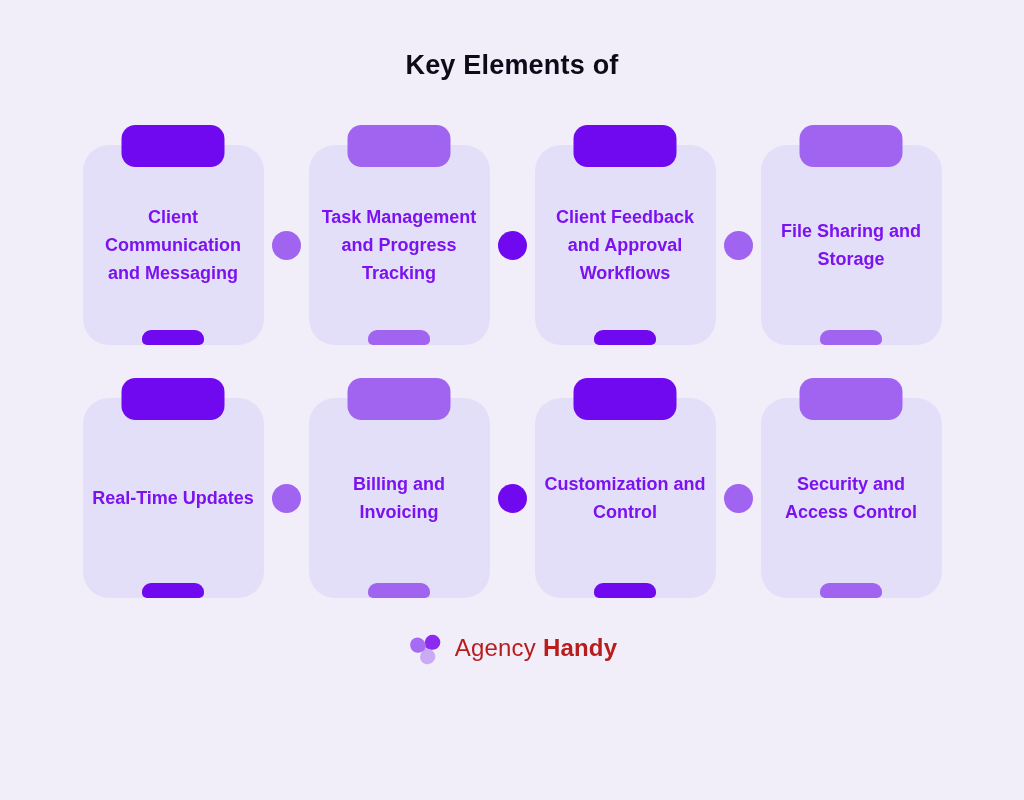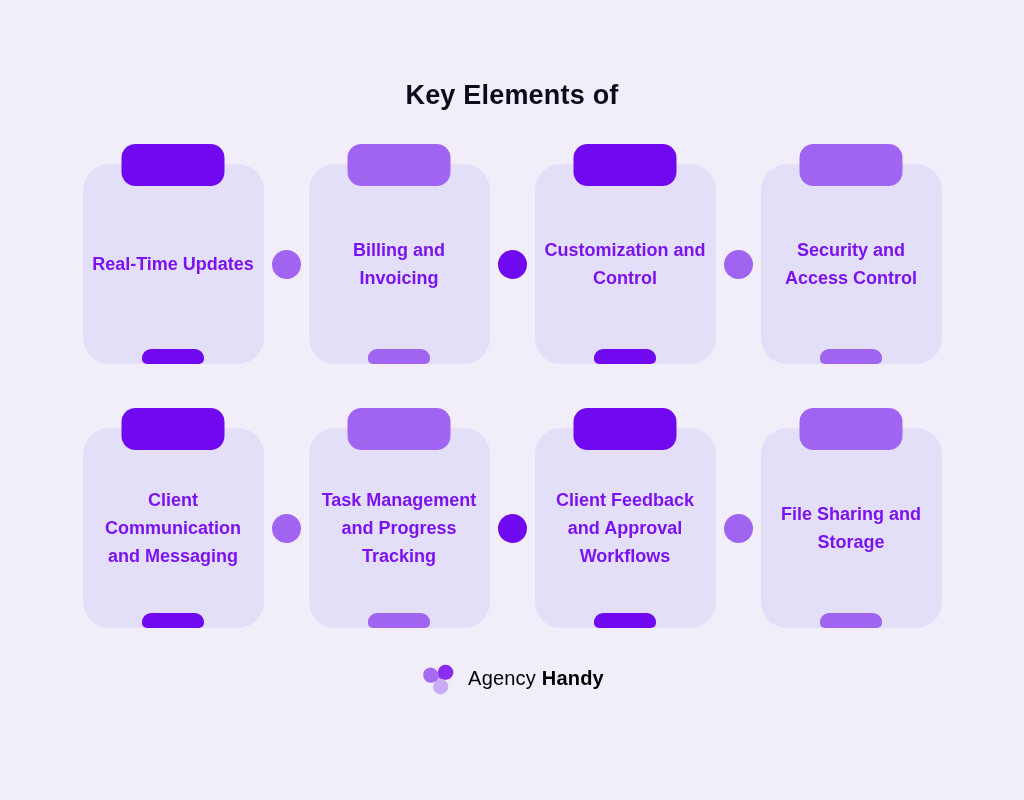--- a/index.html
+++ b/index.html
@@ -1,21 +1,21 @@
 <!DOCTYPE html>
 <html><head>
 <meta charset="utf-8">
 <style>
   html,body{margin:0;padding:0;}
   body{background:#F1EEFA;font-family:"Liberation Sans",sans-serif;}
   .canvas{
     position:relative;width:1024px;height:800px;background:#F1EEFA;
     overflow:hidden;margin:0 auto;
   }
-  .title-block{text-align:center;padding-top:80px;}
+  .title-block{text-align:center;padding-top:50px;}
   .title-line1{font-size:27px;font-weight:700;color:#0F0A1A;letter-spacing:.2px;}
   .title-line2{font-size:35px;font-weight:700;color:#6217D0;margin-top:10px;letter-spacing:.2px;}
 
   .row{display:flex;justify-content:center;align-items:flex-start;}
   .row-1{margin-top:44px;}
   .row-2{margin-top:33px;}
 
   .cardwrap{position:relative;width:181px;height:220px;flex:0 0 auto;}
   .card{
     position:absolute;top:20px;left:0;width:181px;height:200px;
@@ -34,31 +34,65 @@
 
   .dot{
     width:29px;height:29px;border-radius:50%;
     flex:0 0 auto;margin:106px 8px 0 8px;
   }
 
   .footer{
     margin-top:31px;display:flex;align-items:center;justify-content:center;gap:10px;
   }
   .logo-icon{width:38px;height:38px;display:block;}
-  .brand{font-size:20px;color:#000000;letter-spacing:.2px;}
+  .brand{font-size:24px;color:#b91c1c;letter-spacing:.2px;}
   .brand .reg{font-weight:400;}
   .brand .bold{font-weight:700;}
 </style>
 </head>
 <body>
 
 <div class="canvas">
 
   <div class="title-block">
     <div class="title-line1">Key Elements of</div>
+  </div>
+
+  <div class="row row-1">
+    <div class="cardwrap">
+      <div class="card">
+        <div class="card-label">Client Communication and Messaging</div>
+      </div>
+      <div class="tab tab-top accent-dark"></div>
+      <div class="tab tab-bottom accent-dark"></div>
+    </div>
+    <div class="dot accent-light"></div>
+    <div class="cardwrap">
+      <div class="card">
+        <div class="card-label">Task Management and Progress Tracking</div>
+      </div>
+      <div class="tab tab-top accent-light"></div>
+      <div class="tab tab-bottom accent-light"></div>
+    </div>
+    <div class="dot accent-dark"></div>
+    <div class="cardwrap">
+      <div class="card">
+        <div class="card-label">Client Feedback and Approval Workflows</div>
+      </div>
+      <div class="tab tab-top accent-dark"></div>
+      <div class="tab tab-bottom accent-dark"></div>
+    </div>
+    <div class="dot accent-light"></div>
+    <div class="cardwrap">
+      <div class="card">
+        <div class="card-label">File Sharing and Storage</div>
+      </div>
+      <div class="tab tab-top accent-light"></div>
+      <div class="tab tab-bottom accent-light"></div>
+    </div>
   </div>
 
   <div class="row row-2">
     <div class="cardwrap">
       <div class="card">
         <div class="card-label">Real-Time Updates</div>
       </div>
       <div class="tab tab-top accent-dark"></div>
       <div class="tab tab-bottom accent-dark"></div>
     </div>
@@ -81,54 +115,20 @@
     <div class="dot accent-light"></div>
     <div class="cardwrap">
       <div class="card">
         <div class="card-label">Security and Access Control</div>
       </div>
       <div class="tab tab-top accent-light"></div>
       <div class="tab tab-bottom accent-light"></div>
     </div>
   </div>
 
-  <div class="row row-1">
-    <div class="cardwrap">
-      <div class="card">
-        <div class="card-label">Client Communication and Messaging</div>
-      </div>
-      <div class="tab tab-top accent-dark"></div>
-      <div class="tab tab-bottom accent-dark"></div>
-    </div>
-    <div class="dot accent-light"></div>
-    <div class="cardwrap">
-      <div class="card">
-        <div class="card-label">Task Management and Progress Tracking</div>
-      </div>
-      <div class="tab tab-top accent-light"></div>
-      <div class="tab tab-bottom accent-light"></div>
-    </div>
-    <div class="dot accent-dark"></div>
-    <div class="cardwrap">
-      <div class="card">
-        <div class="card-label">Client Feedback and Approval Workflows</div>
-      </div>
-      <div class="tab tab-top accent-dark"></div>
-      <div class="tab tab-bottom accent-dark"></div>
-    </div>
-    <div class="dot accent-light"></div>
-    <div class="cardwrap">
-      <div class="card">
-        <div class="card-label">File Sharing and Storage</div>
-      </div>
-      <div class="tab tab-top accent-light"></div>
-      <div class="tab tab-bottom accent-light"></div>
-    </div>
-  </div>
-
   <div class="footer">
     <svg class="logo-icon" viewBox="0 0 100 100" aria-hidden="true">
       <g>
         <path d="M52 50 C 42 44 38 28 46 18 C 54 8 70 8 78 18 C 85 27 83 41 72 47 C 65 51 57 53 52 50 Z" fill="#8C2BF0" transform="rotate(18 50 50)"></path>
         <path d="M52 50 C 42 44 38 28 46 18 C 54 8 70 8 78 18 C 85 27 83 41 72 47 C 65 51 57 53 52 50 Z" fill="#C9AAF4" transform="rotate(138 50 50)"></path>
         <path d="M52 50 C 42 44 38 28 46 18 C 54 8 70 8 78 18 C 85 27 83 41 72 47 C 65 51 57 53 52 50 Z" fill="#A76AF2" transform="rotate(258 50 50)"></path>
       </g>
     </svg>
     <div class="brand">
       <span class="reg">Agency</span>

